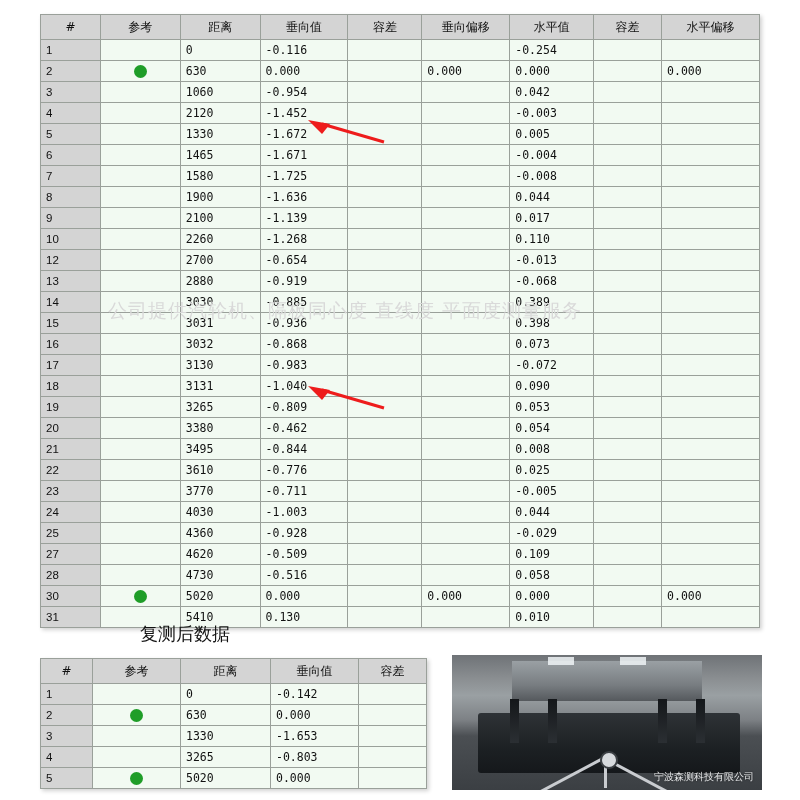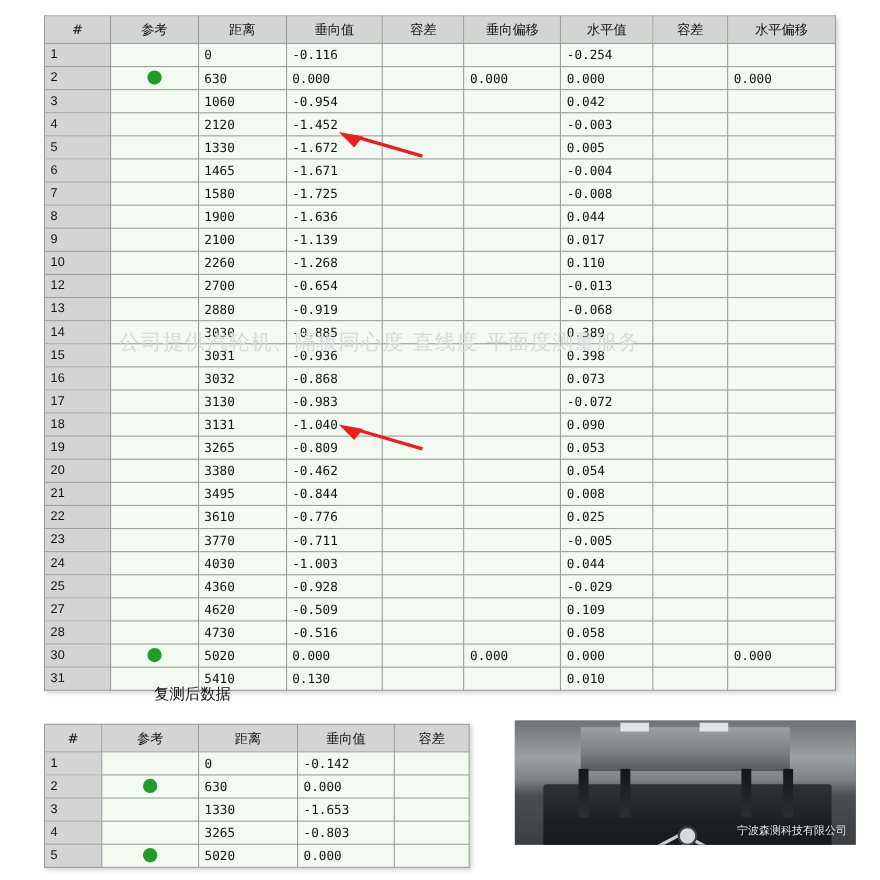--- a/index.html
+++ b/index.html
@@ -98,44 +98,43 @@
     position: absolute;
     pointer-events: none;
   }
 
   
   .sub-title {
     position: absolute;
     left: 140px;
     top: 622px;
     font-family: "DejaVu Sans", sans-serif;
-    font-size: 14px;
+    font-size: 18px;
     color: #111;
   }
   .sub-wrap {
     position: absolute;
     left: 40px;
     top: 658px;
   }
   col.s-idx  { width: 52px; }
   col.s-ref  { width: 88px; }
   col.s-dist { width: 90px; }
   col.s-val  { width: 88px; }
   col.s-tol  { width: 68px; }
 
   
   .photo {
     position: absolute;
     left: 452px;
     top: 655px;
     width: 310px;
-    height: 113px;
+    height: 135px;
     overflow: hidden;
     background: #5a5f63;
-    margin-left: 16px;
   }
   .ph-floor {
     position: absolute;
     left: 0; top: 0; width: 100%; height: 100%;
     background:
       linear-gradient(180deg, #6f7377 0%, #8b8f92 18%, #9aa0a3 30%, #7d8185 48%, #4b4f53 60%, #3b3f43 100%);
   }
   .ph-machine {
     position: absolute;
     left: 26px; top: 58px; width: 262px; height: 60px;

